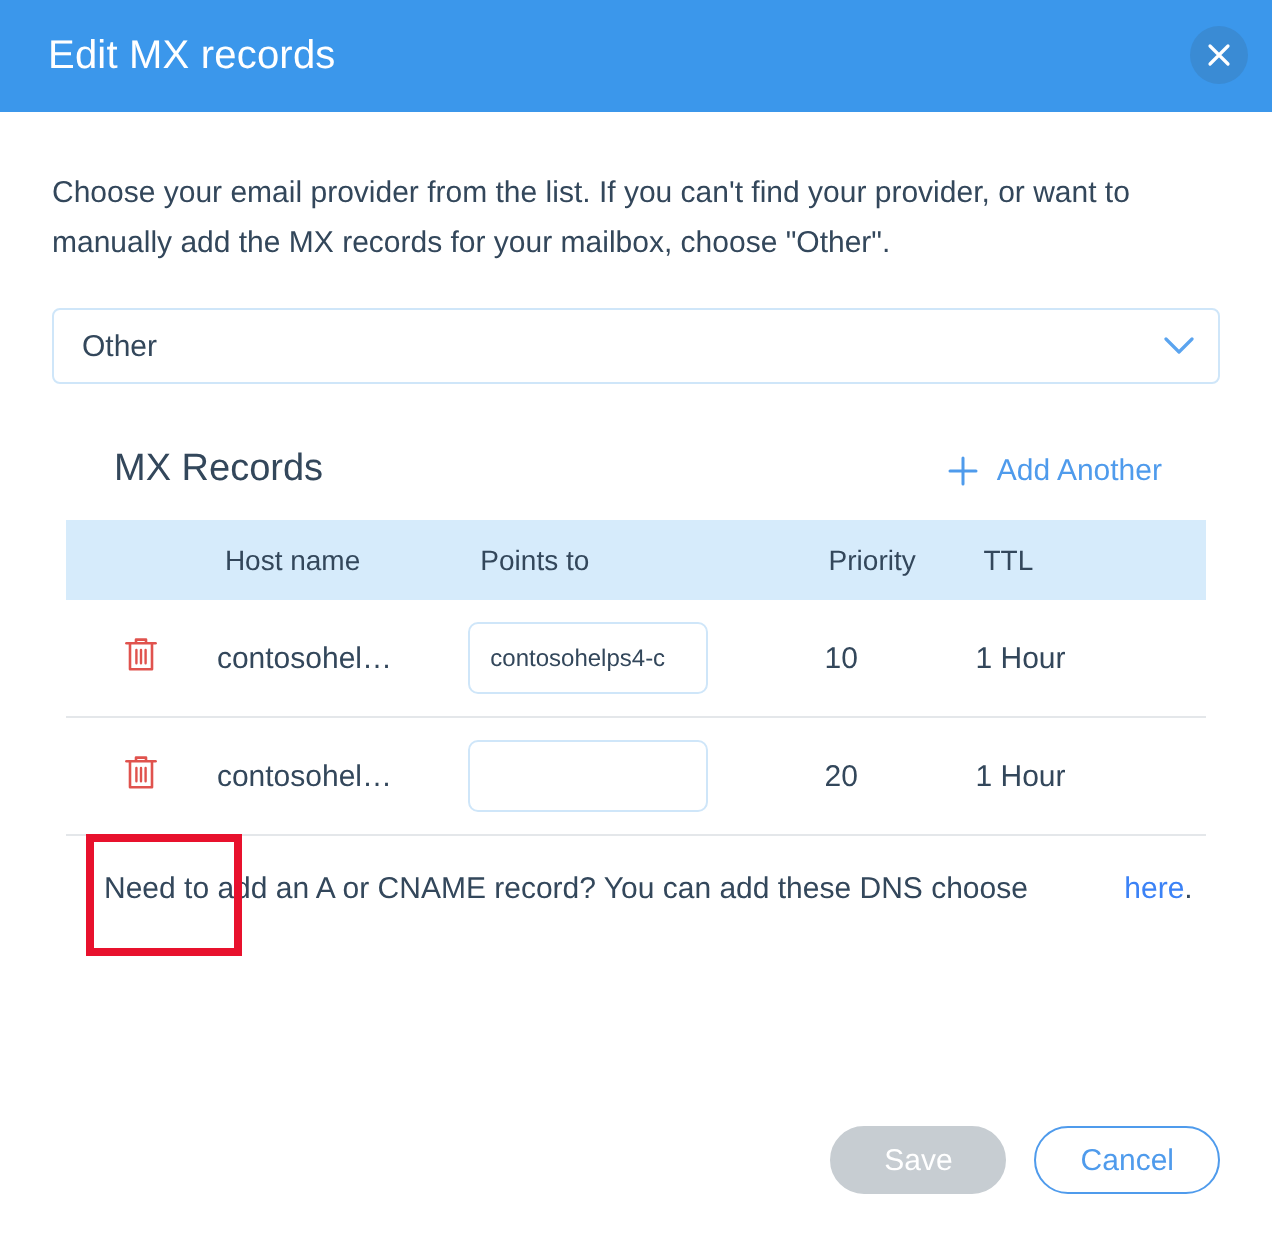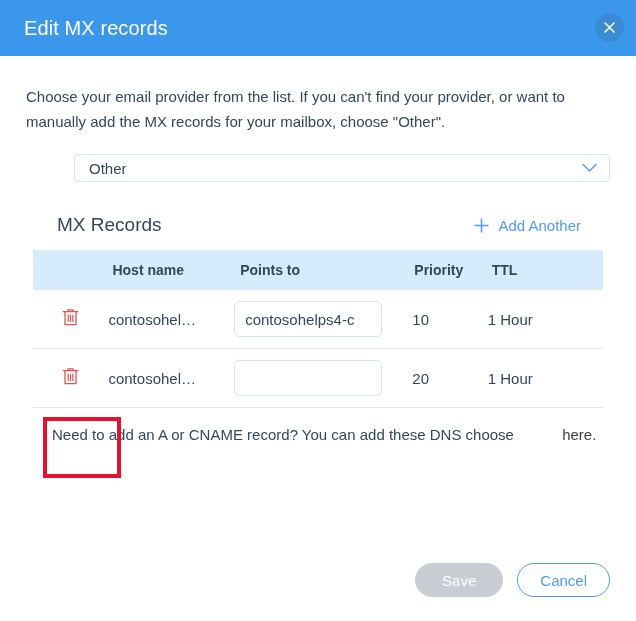--- a/index.html
+++ b/index.html
@@ -64,30 +64,29 @@
     font-size: 15px;
     line-height: 25px;
     color: #33475b;
     margin: 0 0 20px 0;
     max-width: 590px;
   }
 
   
   .provider-select {
     position: relative;
-    height: 28px;
+    height: 38px;
     border: 1px solid #cfe6f9;
     border-radius: 4px;
     background: #ffffff;
     display: flex;
     align-items: center;
     padding: 0 14px;
     box-sizing: border-box;
     cursor: pointer;
-    margin-left: 48px;
   }
   .provider-select .value {
     font-size: 15px;
     color: #33475b;
   }
   .chevron {
     position: absolute;
     right: 12px;
     top: 50%;
     transform: translateY(-50%);
@@ -127,21 +126,21 @@
   }
 
   
   .rec-table {
     width: 100%;
     border-collapse: collapse;
     table-layout: fixed;
   }
   .rec-table thead th {
     background: #d6ebfb;
-    font-weight: 700;
+    font-weight: 400;
     font-size: 14px;
     color: #33475b;
     text-align: left;
     height: 40px;
     padding: 0;
     vertical-align: middle;
   }
   .col-del   { width: 72px; }
   .col-host  { width: 120px; }
   .col-points{ width: 170px; }
@@ -178,27 +177,27 @@
   .host-cell {
     white-space: nowrap;
     overflow: hidden;
     padding-left: 4px;
   }
   .points-cell { padding-left: 4px; }
   .prio-cell   { padding-left: 2px; }
   .ttl-cell    { padding-left: 4px; }
 
   .points-input {
-    width: 148px;
+    width: 120px;
     height: 36px;
     border: 1px solid #cfe6f9;
     border-radius: 5px;
     box-sizing: border-box;
     font-family: "Liberation Sans", sans-serif;
-    font-size: 15px;
+    font-size: 12px;
     color: #33475b;
     padding: 0 10px;
     outline: none;
     background: #ffffff;
   }
   .points-input::placeholder { color: #9aa7b4; }
 
   
   .annotation-box {
     position: absolute;
@@ -212,21 +211,21 @@
     z-index: 5;
   }
 
   
   .footer-note {
     margin: 18px 0 0 19px;
     font-size: 15px;
     color: #33475b;
   }
   .footer-note a {
-    color: #404040;
+    color: #3b82f6;
     text-decoration: none;
     padding-left: 44px;
   }
 
   
   .actions {
     position: absolute;
     right: 26px;
     bottom: 24px;
     display: flex;

